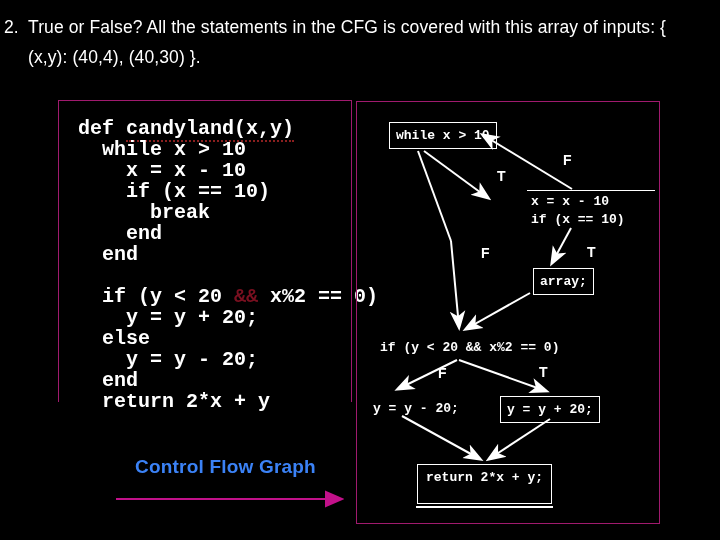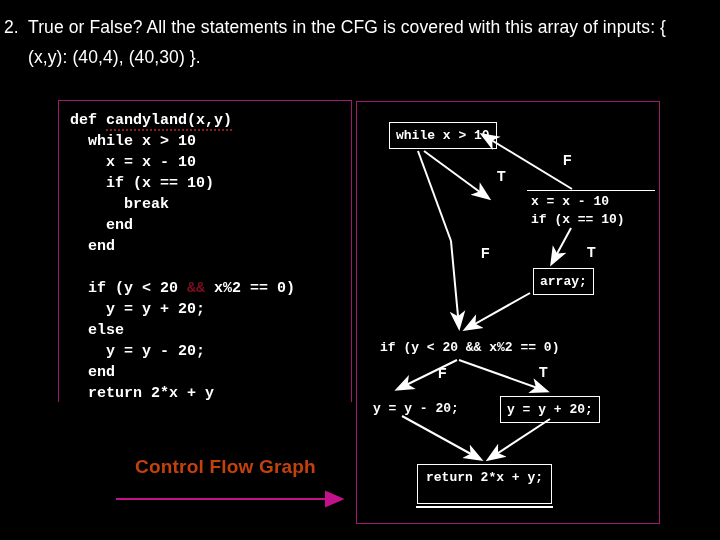--- a/index.html
+++ b/index.html
@@ -48,43 +48,43 @@
     border-top: 1.5px solid #a01a6e;
     border-left: 1.5px solid #a01a6e;
     border-right: 1.5px solid #a01a6e;
     border-bottom: none;
     box-sizing: border-box;
   }
   #code-listing {
     position: absolute;
     left: 70px;
     top: 110px;
-    margin: 0;
+    margin: 8px;
     color: #ffffff;
     font-family: "Liberation Mono", "DejaVu Sans Mono", monospace;
-    font-size: 15px;
+    font-size: 20px;
     line-height: 21px;
     font-weight: bold;
     white-space: pre;
     letter-spacing: 0px;
   }
   .sig-underline {
     border-bottom: 2px dotted #8a1f1f;
     padding-bottom: 0px;
   }
   .amp {
     color: #7a1020;
   }
 
   
   #cfg-label {
     position: absolute;
     left: 135px;
     top: 456px;
-    color: #c2410c;
+    color: #3b82f6;
     font-size: 19px;
     font-weight: bold;
     letter-spacing: 0.2px;
     font-family: "Liberation Sans", sans-serif;
   }
   #cfg-arrow {
     position: absolute;
     left: 112px;
     top: 488px;
     width: 240px;

